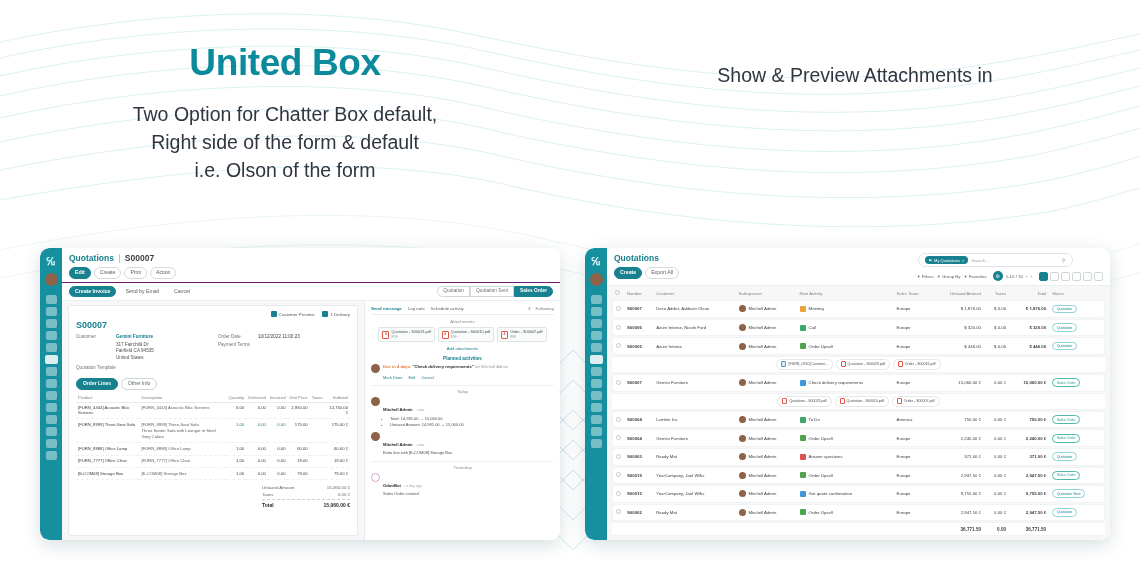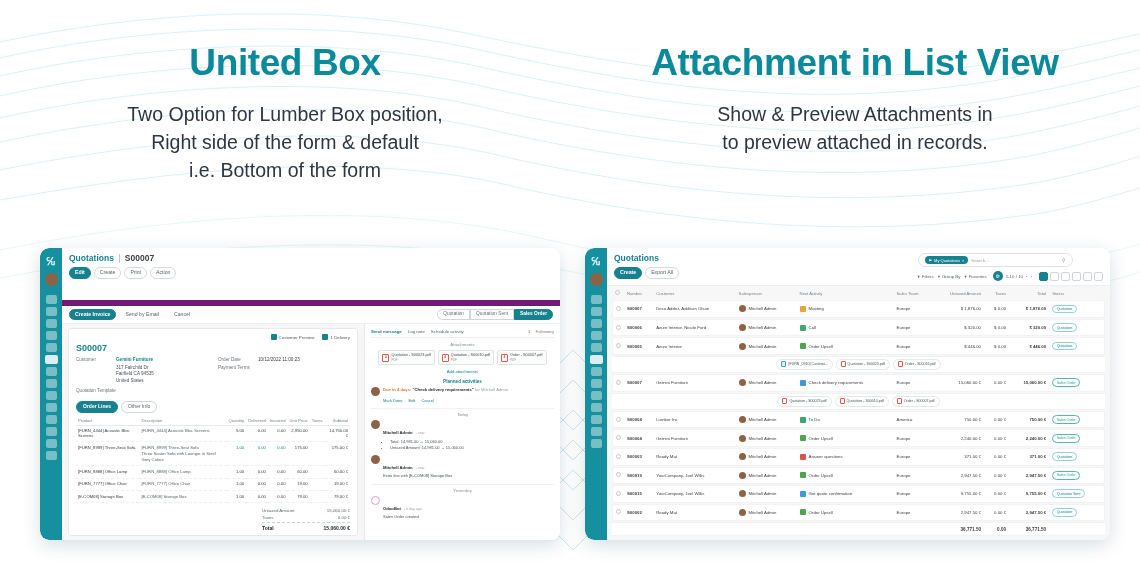--- a/index.html
+++ b/index.html
@@ -31,21 +31,21 @@
   .osb-logo { width:16px; height:16px; border-radius:3px; display:flex; align-items:center; justify-content:center;
               color:#d9f5f8; font-size:11px; font-weight:bold; }
   .osb-av { width:13px; height:13px; border-radius:50%; background:#8d6246;
             border:1px solid #c9ece f; margin:2px 0 6px; }
   .osb-ic { width:11px; height:9px; border-radius:2px; background:rgba(255,255,255,.42); }
   .osb-ic.sel { background:rgba(255,255,255,.85); width:13px; }
 
   .obody { flex:1; background:#f7f7f8; display:flex; flex-direction:column; min-width:0; }
 
   
-  .ocp { background:#fff; padding:5px 7px 21px; border-bottom:6px solid #701a75; }
+  .ocp { background:#fff; padding:5px 7px 3px; border-bottom:1px solid #701a75; }
   .ocp-row1 { display:flex; align-items:center; justify-content:space-between; }
   .obreadcrumb { font-size:8.5px; color:#17818f; font-weight:bold; }
   .obreadcrumb .sep { color:#9fb3b8; font-weight:normal; margin:0 2px; }
   .obreadcrumb .rec { color:#3c4043; }
   .obtns { display:flex; gap:3px; margin-top:4px; align-items:center; }
   .obtn { font-size:5.2px; padding:2.2px 5px; border-radius:9px; border:1px solid #d6dadd;
           background:#fff; color:#5a6368; white-space:nowrap; line-height:1; }
   .obtn.primary { background:#17818f; border-color:#17818f; color:#fff; font-weight:bold; }
   .obtn.ghost { border-color:transparent; }
 
@@ -190,30 +190,28 @@
   <g fill="none" stroke="#cfe9ee" stroke-width="1" opacity="0.45">
     <path d="M0,250 C180,214 380,200 540,238 C700,276 880,292 1060,262 C1105,254 1128,248 1140,244"></path>
     <path d="M0,278 C180,244 380,230 545,266 C705,302 885,318 1065,290 C1108,282 1130,276 1140,272"></path>
   </g>
 </svg>
 
 <div class="promo">
   <div class="promo-col">
     <div class="promo-title">United Box</div>
     <div class="promo-sub">
-      <span>Two Option for Lumber Box position,</span>
+      <span>Two Option for Chatter Box default,</span>
       <span>Right side of the form &amp; default</span>
-      <span>i.e. Bottom of the form</span>
+      <span>i.e. Olson of the form</span>
     </div>
   </div>
   <div class="promo-col">
-    <div class="promo-title">Attachment in List View</div>
     <div class="promo-sub">
       <span>Show &amp; Preview Attachments in</span>
-      <span>to preview attached in records.</span>
     </div>
   </div>
 </div>
 
 <svg class="connector" viewBox="0 0 90 220">
   <g fill="none" stroke="#cfe6ea" stroke-width="1">
     <path d="M45,0 L85,40 L45,80 L5,40 Z"></path>
     <path d="M45,30 L85,70 L45,110 L5,70 Z"></path>
     <path d="M45,60 L85,100 L45,140 L5,100 Z"></path>
     <path d="M45,90 L85,130 L45,170 L5,130 Z"></path>

